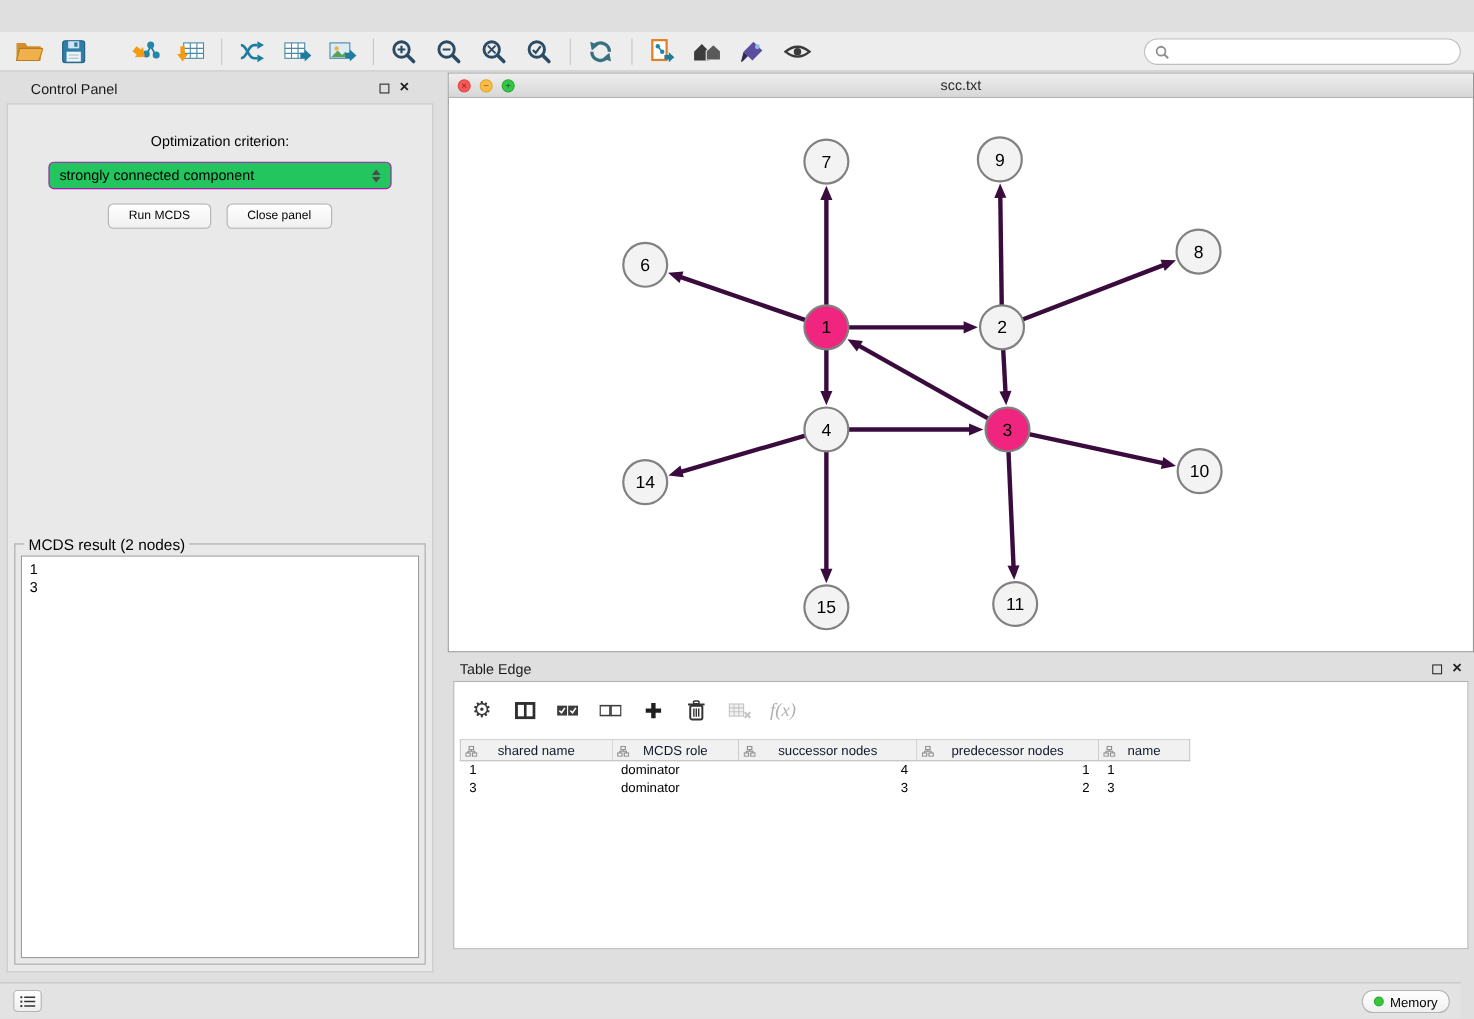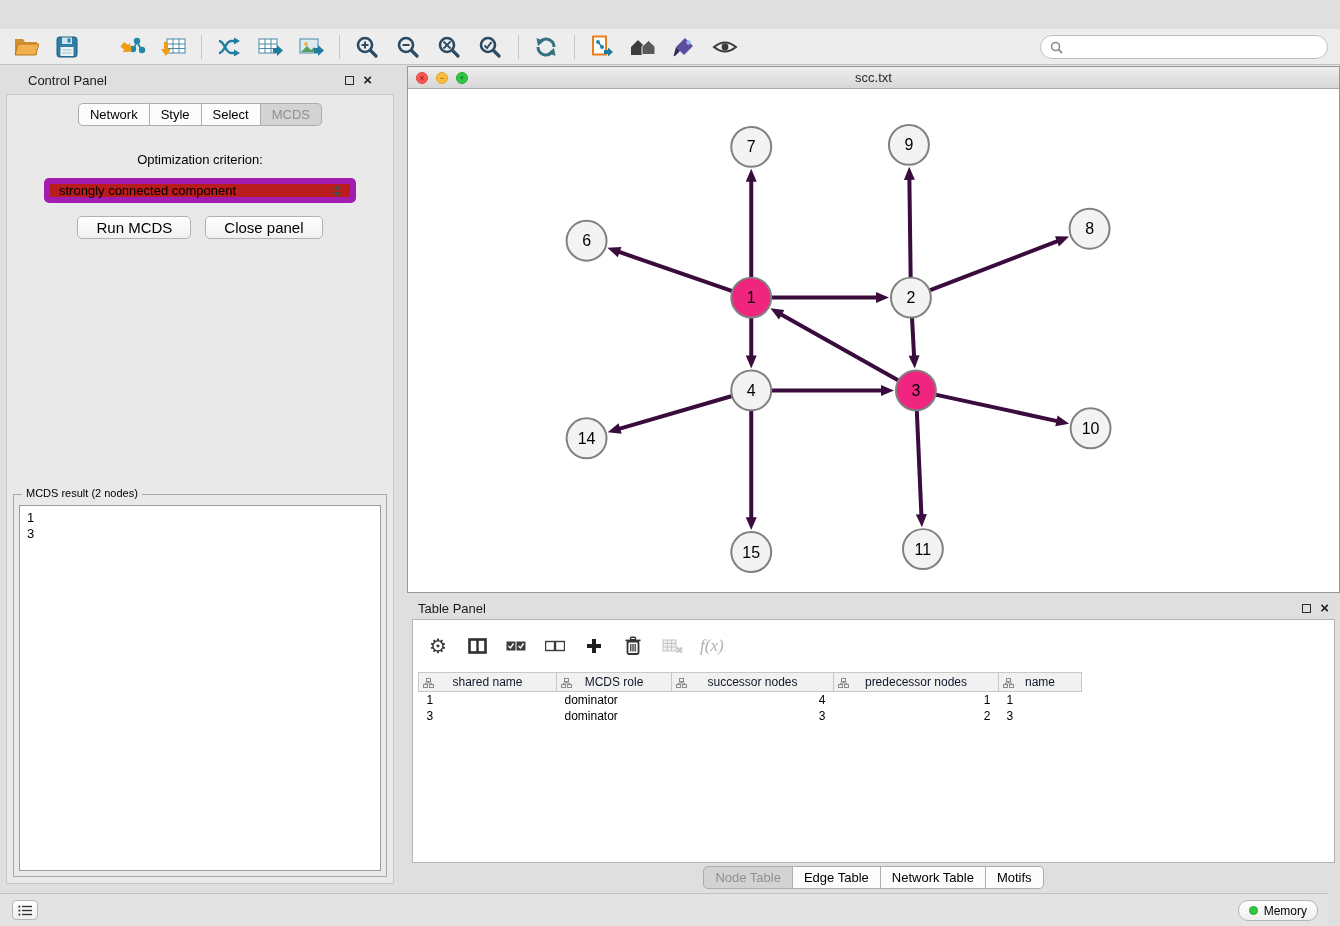--- a/index.html
+++ b/index.html
@@ -31,34 +31,34 @@
   .cp-body { position:absolute; top:28px; left:6px; right:6px; bottom:8px; background:#E9E9E9;
     border:1px solid #C6C6C6; }
   .seg { display:inline-flex; }
   .seg .tab { text-align:center; padding:3px 11px; font-size:13px; background:#FCFCFC;
     border:1px solid #ACACAC; border-left-width:0; color:#000; cursor:default; white-space:nowrap; }
   .seg .tab:first-child { border-left-width:1px; border-radius:5px 0 0 5px; }
   .seg .tab:last-child { border-radius:0 5px 5px 0; }
   .seg .tab.active { background:#D3D3D3; color:#909090; }
   .cp-tabs-row { text-align:center; margin-top:8px; }
   .opt-label { text-align:center; margin-top:26px; font-size:13px; color:#000; }
-  .combo { margin:11px auto 0; width:312px; height:25px; background:#b91c1c; border:6px solid #a21caf;
+  .combo { margin:11px auto 0; width:312px; height:25px; background:#22c55e; border:1px solid #a21caf;
     border-radius:5px; display:flex; align-items:center; padding:0 9px; font-size:13px; }
   .combo-arrows { margin-left:auto; display:flex; flex-direction:column; align-items:center; }
   .tri-up { width:0; height:0; border-left:4px solid transparent; border-right:4px solid transparent;
     border-bottom:5px solid #4A4A4A; margin-bottom:2px; }
   .tri-down { width:0; height:0; border-left:4px solid transparent; border-right:4px solid transparent;
     border-top:5px solid #4A4A4A; }
   .btnrow { display:flex; justify-content:center; gap:14px; margin-top:13px; }
   .pushbtn { height:23px; padding:0 18px; background:linear-gradient(#FFFFFF,#F0F0F0);
-    border:1px solid #B3B3B3; border-radius:5px; font-size:15px; line-height:21px; cursor:default; }
+    border:1px solid #B3B3B3; border-radius:5px; font-size:11px; line-height:21px; cursor:default; }
   .result-box { position:absolute; left:6px; right:6px; top:399px; bottom:6px;
     border:1px solid #A8A8A8; }
   .result-title { position:absolute; top:-8px; left:8px; background:#E9E9E9; padding:0 4px;
-    font-size:11px; color:#000; }
+    font-size:14px; color:#000; }
   .result-inner { position:absolute; left:5px; right:5px; top:10px; bottom:5px; background:#fff;
     border:1px solid #9C9C9C; padding:4px 7px; font-size:13px; line-height:16px; color:#000; overflow:hidden; }
 
   
   .network-window { position:absolute; left:407px; top:66px; width:933px; height:527px;
     background:#fff; border:1px solid #979797; }
   .nw-titlebar { position:relative; height:22px; background:linear-gradient(#EEEEEE,#D7D7D7);
     border-bottom:1px solid #ABABAB; text-align:center; font-size:13px; line-height:22px; color:#2A2A2A; }
   .lights { position:absolute; left:8px; top:5px; display:flex; gap:8px; }
   .light { width:12px; height:12px; border-radius:50%; font-size:9px; line-height:11px;
@@ -250,28 +250,20 @@
 
   <aside class="control-panel">
     <div class="cp-header">
       <span>Control Panel</span>
       <span class="panel-header-btns">
         <span class="floatbox"></span>
         <span class="closex">×</span>
       </span>
     </div>
     <div class="cp-body">
-      <div class="cp-tabs-row">
-        <div class="seg">
-          <div class="tab">Network</div>
-          <div class="tab">Style</div>
-          <div class="tab">Select</div>
-          <div class="tab active">MCDS</div>
-        </div>
-      </div>
       <div class="opt-label">Optimization criterion:</div>
       <div class="combo">
         <span>strongly connected component</span>
         <span class="combo-arrows">
           <span class="tri-up"></span>
             <span class="tri-down"></span>
         </span>
       </div>
       <div class="btnrow">
         <button class="pushbtn">Run MCDS</button>
@@ -347,21 +339,21 @@
           <circle cx="343" cy="463" r="20" fill="#F3F3F3" stroke="#818181" stroke-width="2"></circle>
           <text x="343" y="463" text-anchor="middle" dy="0.35em" font-size="16" fill="#000000" font-family="Liberation Sans, sans-serif">15</text>
           <circle cx="515" cy="460" r="20" fill="#F3F3F3" stroke="#818181" stroke-width="2"></circle>
           <text x="515" y="460" text-anchor="middle" dy="0.35em" font-size="16" fill="#000000" font-family="Liberation Sans, sans-serif">11</text>
         </svg>
     </div>
   </section>
 
   <section class="table-panel">
     <div class="tp-header">
-      <span>Table Panel</span>
+      <span>Table Edge</span>
       <span class="panel-header-btns">
         <span class="floatbox"></span>
         <span class="closex">×</span>
       </span>
     </div>
     <div class="tp-body">
       <div class="tp-toolbar">
         <span class="tpicon">
           <span class="gear-glyph">⚙</span>
         </span>
@@ -509,28 +501,20 @@
             <td>dominator</td>
             <td class="num">3</td>
             <td class="num2">2</td>
             <td>3</td>
           </tr>
         </tbody>
       </table>
     </div>
   </section>
 
-  <div class="table-tabs">
-    <div class="seg">
-      <div class="tab active">Node Table</div>
-      <div class="tab">Edge Table</div>
-      <div class="tab">Network Table</div>
-      <div class="tab">Motifs</div>
-    </div>
-  </div>
 
   <div class="statusbar">
     <span class="listbtn">
       <svg width="15" height="11" viewBox="0 0 15 11">
         <g stroke="#333333" stroke-width="1.4">
           <line x1="4" y1="1.5" x2="14" y2="1.5"></line>
             <line x1="4" y1="5.5" x2="14" y2="5.5"></line>
             <line x1="4" y1="9.5" x2="14" y2="9.5"></line>
         </g>
         <g fill="#333333">

